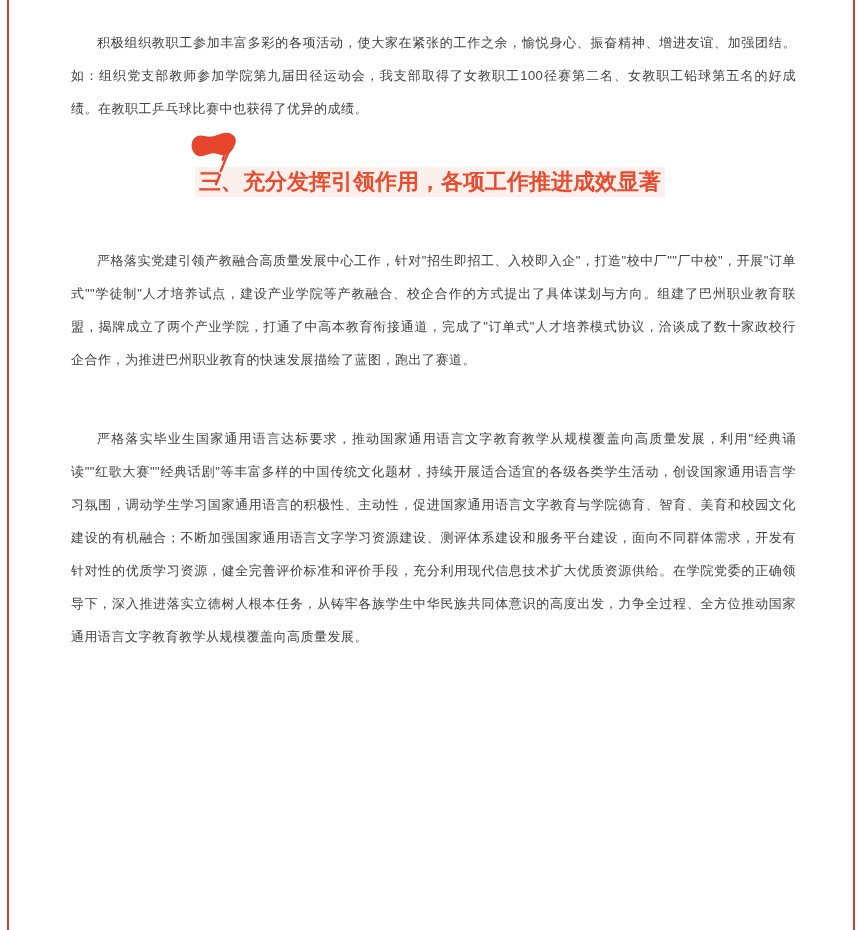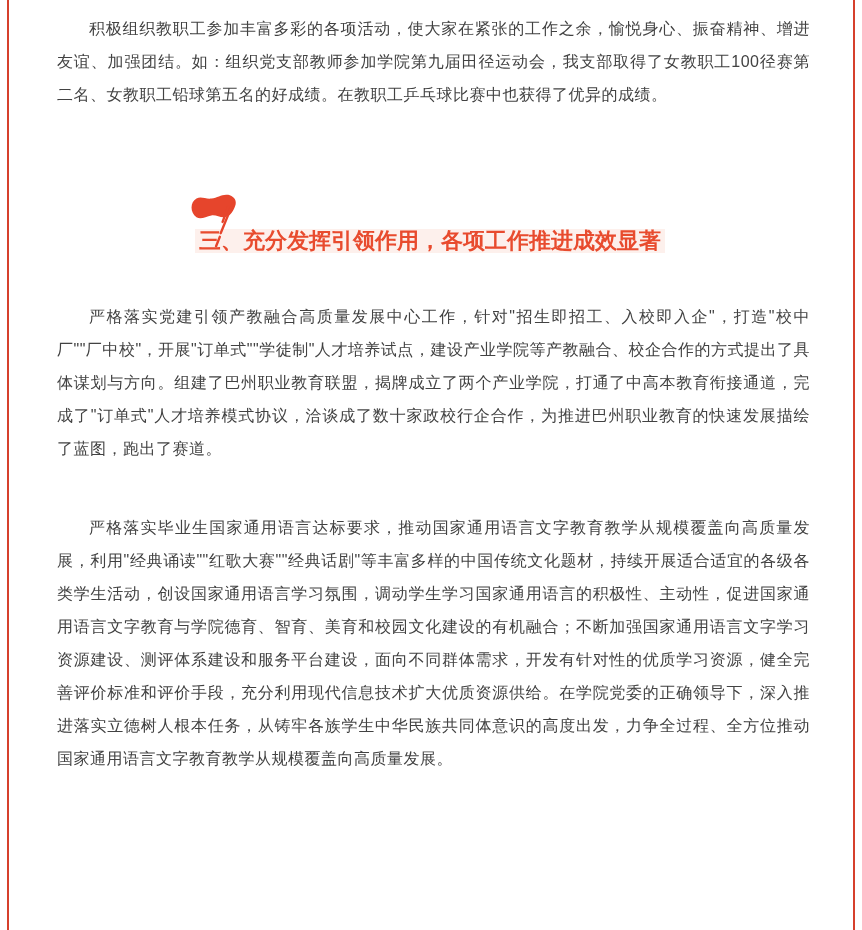--- a/index.html
+++ b/index.html
@@ -16,34 +16,34 @@
   }
   .accent-line.left{left:7px;}
   .accent-line.right{left:853px;}
   .page{
     position:relative;
     padding:12px 52px 30px 57px;
     box-sizing:border-box;
     width:862px;height:930px;
   }
   p.body-para{
-    margin:0;
-    font-size:16px;
+    margin:14px;
+    font-size:13px;
     line-height:33px;
     color:#424242;
     letter-spacing:0.5px;
     text-align:justify;
     text-indent:2em;
   }
   .heading-wrap{
     position:relative;
-    margin-top:118px;
+    margin-top:42px;
     margin-left:138px;
     width:470px;
-    height:24px;
+    height:30px;
   }
   .heading-box{
     width:100%;height:100%;
     background:#fdf0ec;
     display:flex;
     align-items:center;
     justify-content:center;
     box-sizing:border-box;
   }
   .heading-text{

